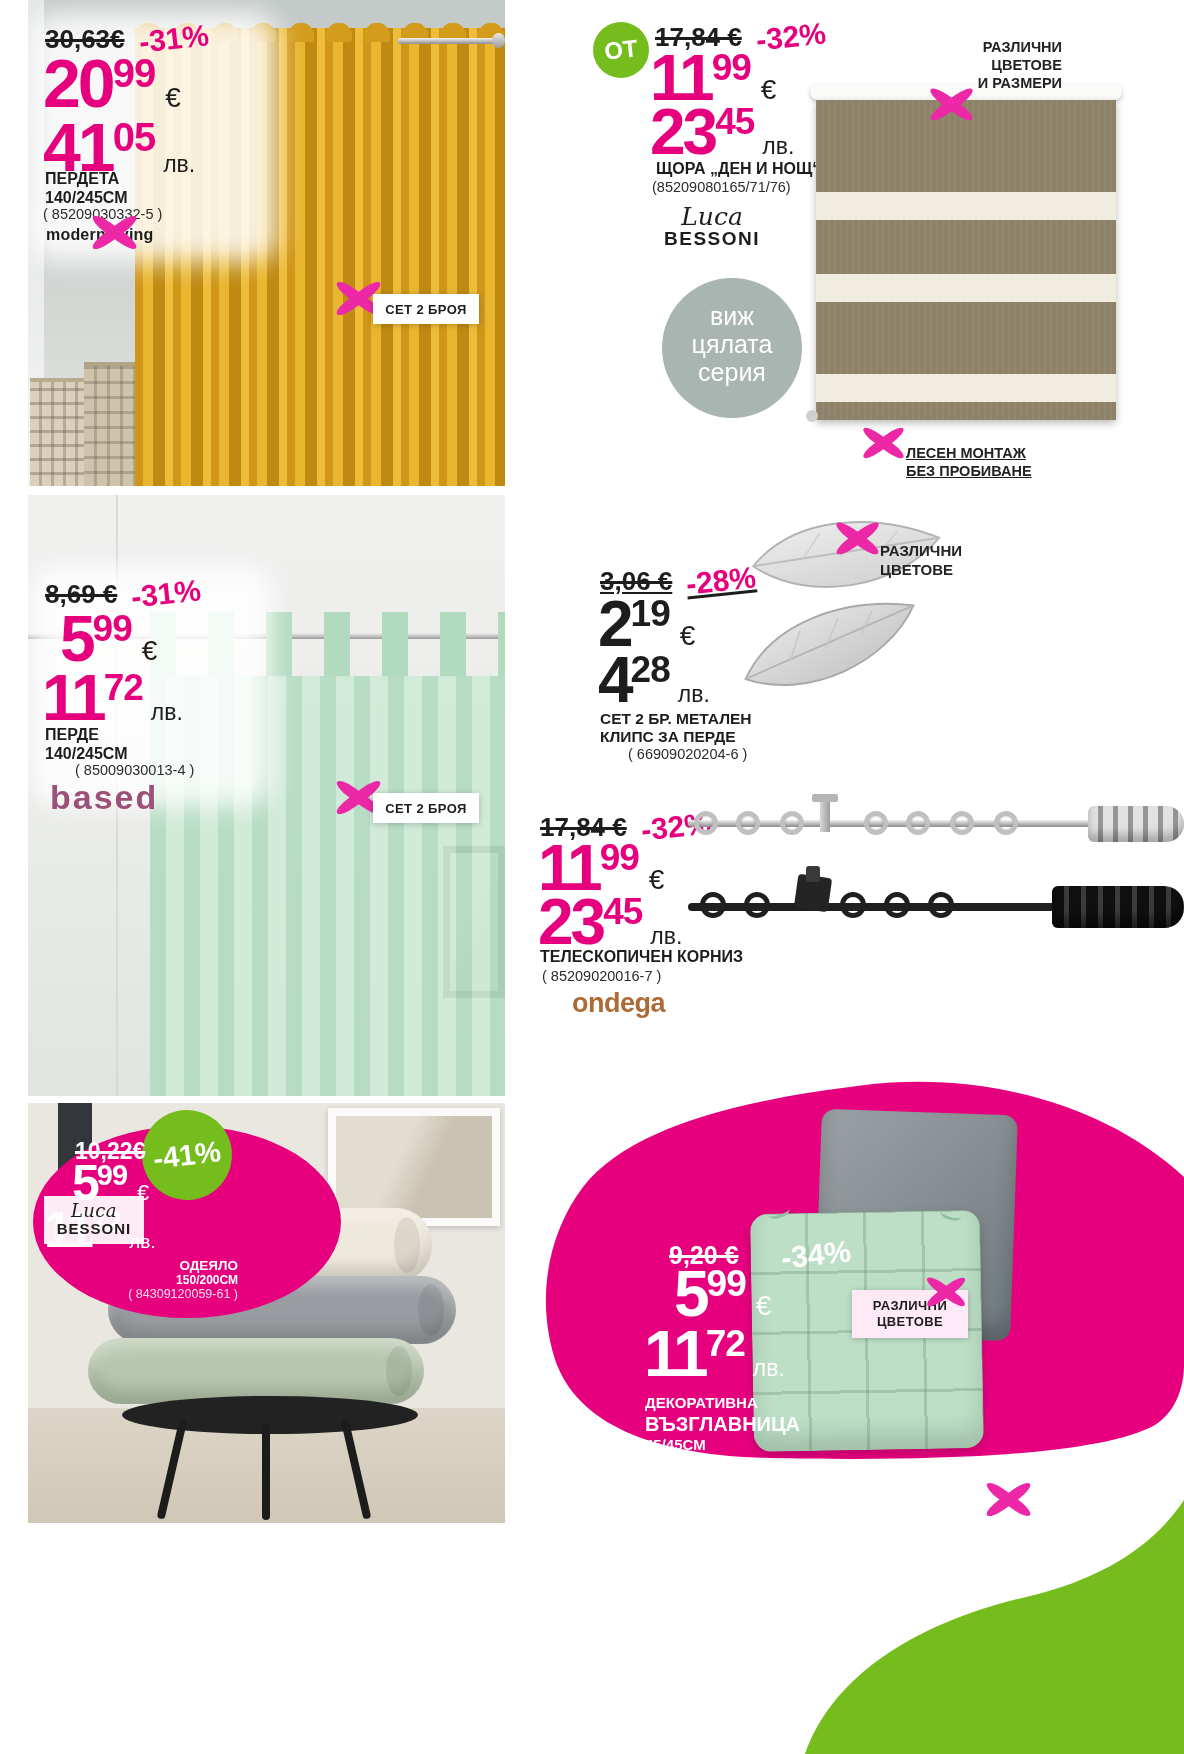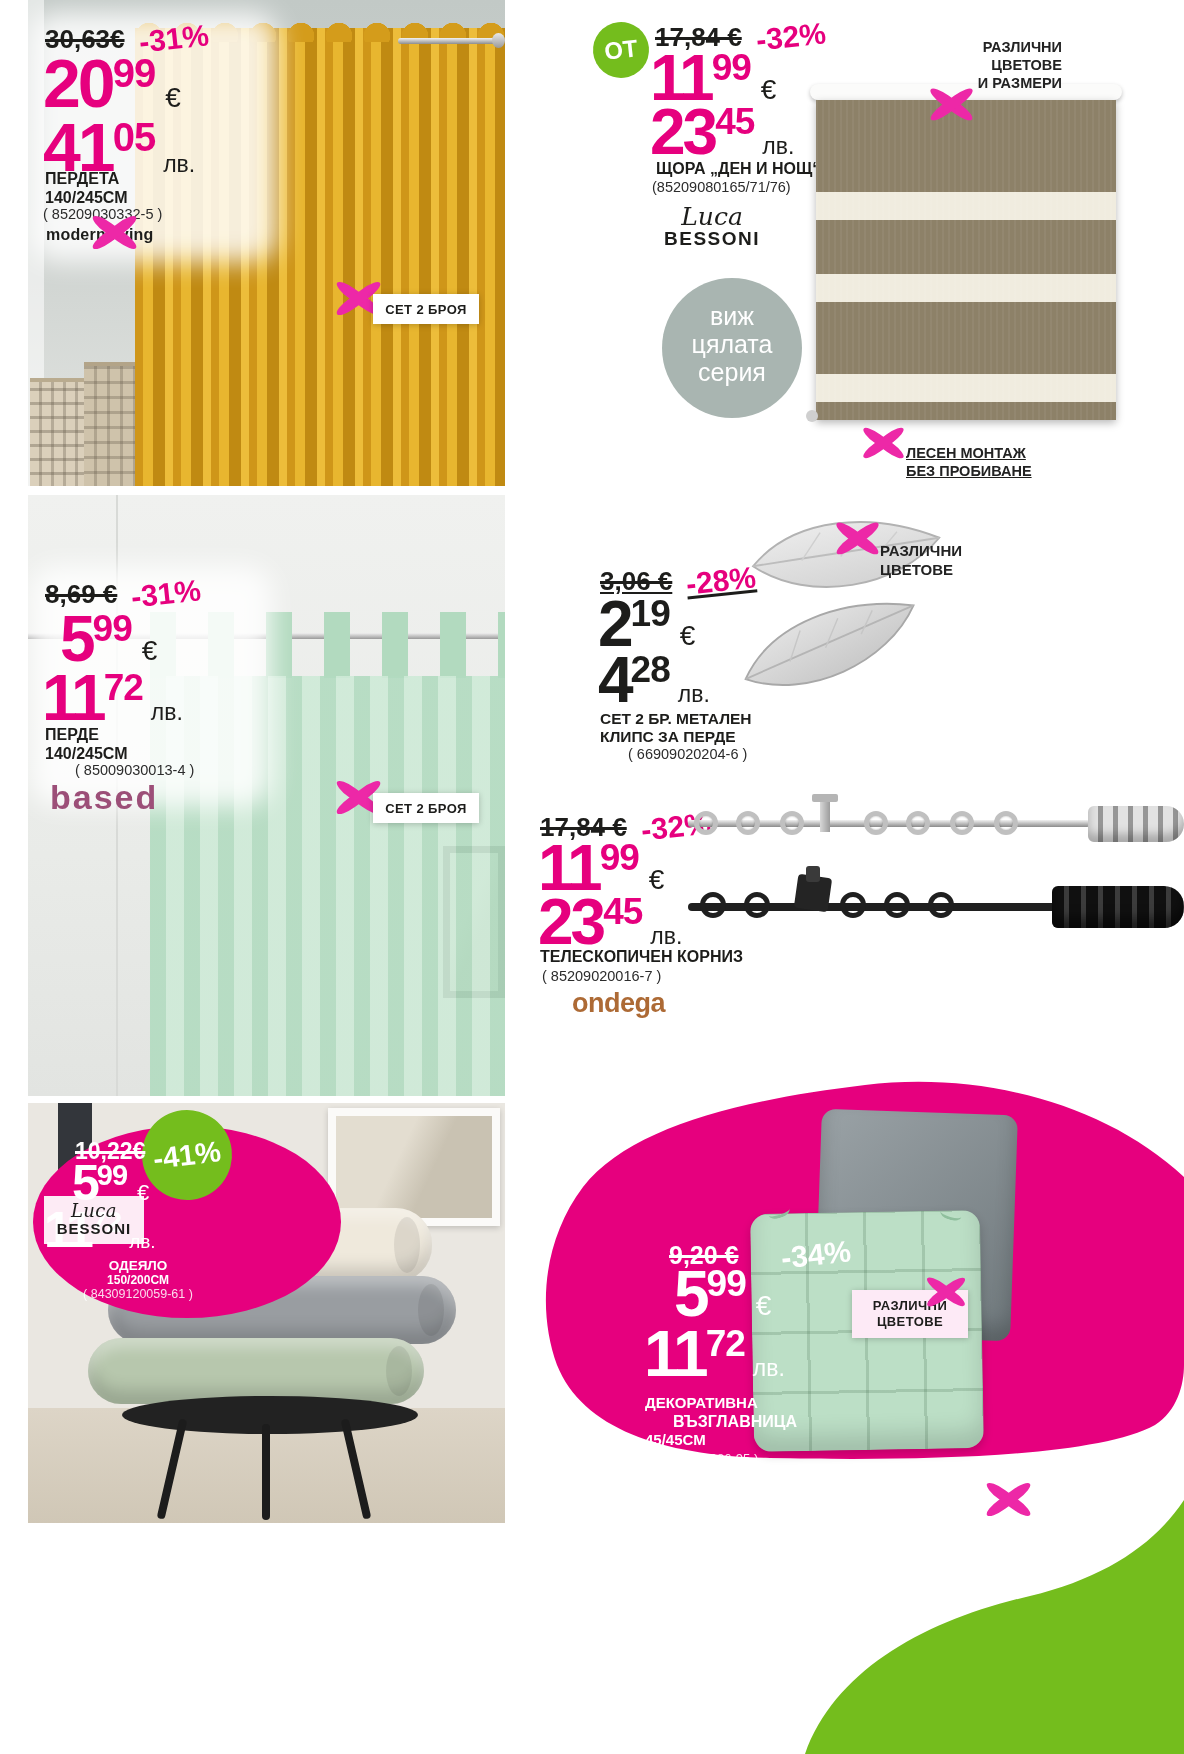--- a/index.html
+++ b/index.html
@@ -273,21 +273,21 @@
 <div class="bp sm white" style="left:72px;top:1163px;">
   <span class="i">5</span>
     <span class="d">99</span>
     <span class="c" style="font-size:22px;">€</span>
 </div>
 <div class="bp sm white" style="left:44px;top:1210px;">
   <span class="i">11</span>
     <span class="d">72</span>
     <span class="cb" style="font-size:19px;">лв.</span>
 </div>
-<div class="abs" style="left:38px;top:1258px;width:200px;text-align:center;color:#fff;">
+<div class="abs" style="left:38px;top:1258px;width:200px;text-align:right;color:#fff;">
   <div style="font-size:13.5px;font-weight:700;">ОДЕЯЛО</div>
   <div style="font-size:12px;font-weight:700;">150/200СМ</div>
   <div style="font-size:12.5px;color:rgba(255,255,255,.85);">( 84309120059-61 )</div>
 </div>
 <div class="chip" style="left:44px;top:1196px;width:100px;height:48px;flex-direction:column;box-shadow:none;background:rgba(255,255,255,.92);">
   <span style="font-family:'DejaVu Serif',serif;font-style:italic;font-size:18px;font-weight:400;line-height:1;">Luca</span>
   <span style="font-size:15px;font-weight:700;letter-spacing:1px;line-height:1.15;">BESSONI</span>
 </div>
 
 <svg class="abs" style="left:535px;top:1065px;width:649px;height:395px;" viewBox="0 0 649 395">
@@ -308,21 +308,21 @@
     <span class="d">99</span>
     <span class="c">€</span>
 </div>
 <div class="bp white" style="left:644px;top:1328px;">
   <span class="i">11</span>
     <span class="d">72</span>
     <span class="cb">лв.</span>
 </div>
 <div class="abs" style="left:645px;top:1394px;color:#fff;">
   <div style="font-size:15px;font-weight:700;line-height:1.2;">ДЕКОРАТИВНА</div>
-  <div style="font-size:16px;font-weight:700;line-height:1.2;margin-left:28px;">ВЪЗГЛАВНИЦА</div>
+  <div style="font-size:20px;font-weight:700;line-height:1.2;">ВЪЗГЛАВНИЦА</div>
   <div style="font-size:15px;font-weight:700;line-height:1.2;">45/45СМ</div>
   <div style="font-size:13px;color:rgba(255,255,255,.9);margin-top:2px;">( 85209110086-95 )</div>
 </div>
 <div class="chip" style="left:852px;top:1290px;width:116px;height:48px;background:#fdeaf6;flex-direction:column;line-height:1.25;">
   <span>РАЗЛИЧНИ</span>
   <span>ЦВЕТОВЕ</span>
 </div>
 <span class="xmark" style="left:926px;top:1272px;width:40px;height:40px;"></span>
 
 <svg class="abs" style="left:805px;top:1460px;width:379px;height:294px;" viewBox="0 0 379 294">

